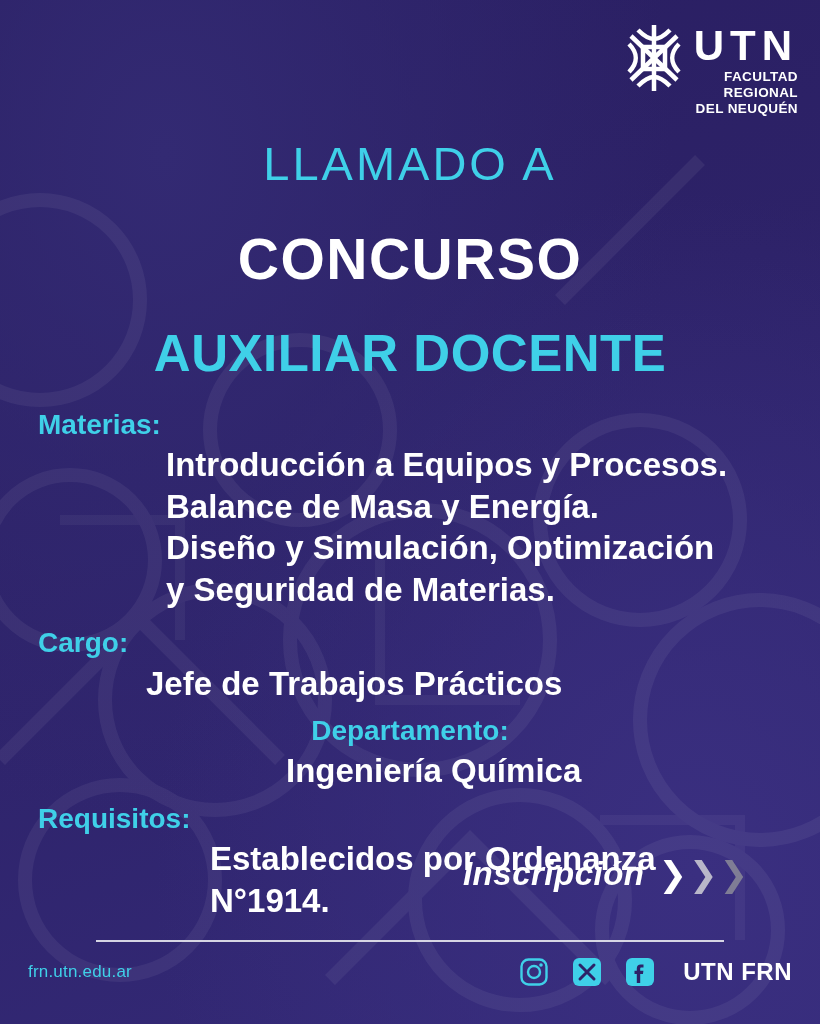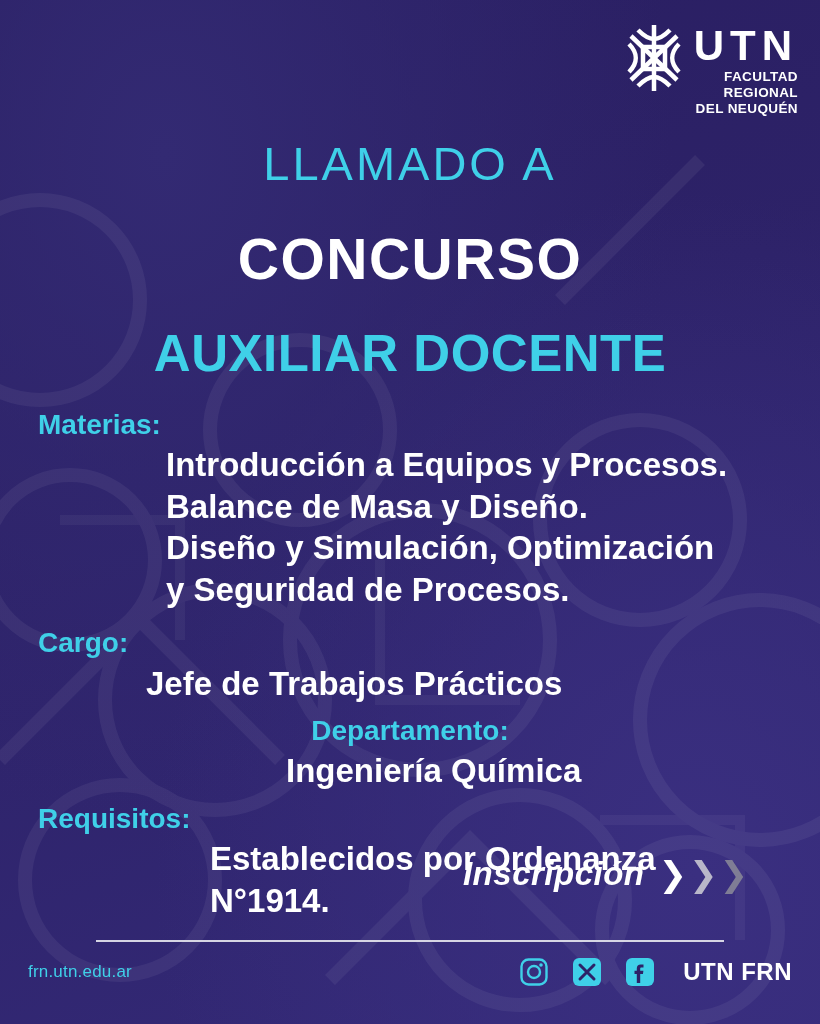--- a/index.html
+++ b/index.html
@@ -239,23 +239,23 @@
     <div class="h-llamado">LLAMADO A</div>
     <div class="h-concurso">CONCURSO</div>
     <div class="h-auxiliar">AUXILIAR DOCENTE</div>
   </div>
 
   <div class="body-block">
 
     <div class="field-label">Materias:</div>
     <div class="field-value v-materias">
       <div>Introducción a Equipos y Procesos.</div>
-      <div>Balance de Masa y Diseño.</div>
+      <div>Balance de Masa y Energía.</div>
       <div>Diseño y Simulación, Optimización</div>
-      <div>y Seguridad de Procesos.</div>
+      <div>y Seguridad de Materias.</div>
     </div>
 
     <div class="field-label l-cargo">Cargo:</div>
     <div class="field-value v-cargo">Jefe de Trabajos Prácticos</div>
 
     <div class="field-label l-depto">Departamento:</div>
     <div class="field-value v-depto">Ingeniería Química</div>
 
     <div class="field-label l-requisitos">Requisitos:</div>
     <div class="field-value v-requisitos">Establecidos por Ordenanza N°1914.</div>

